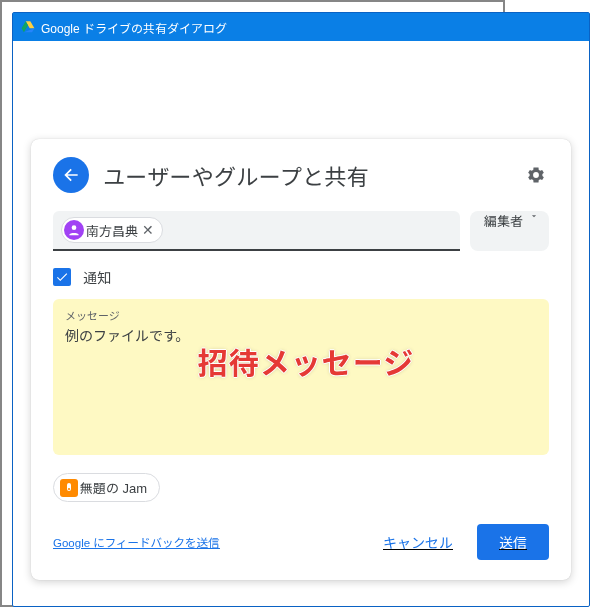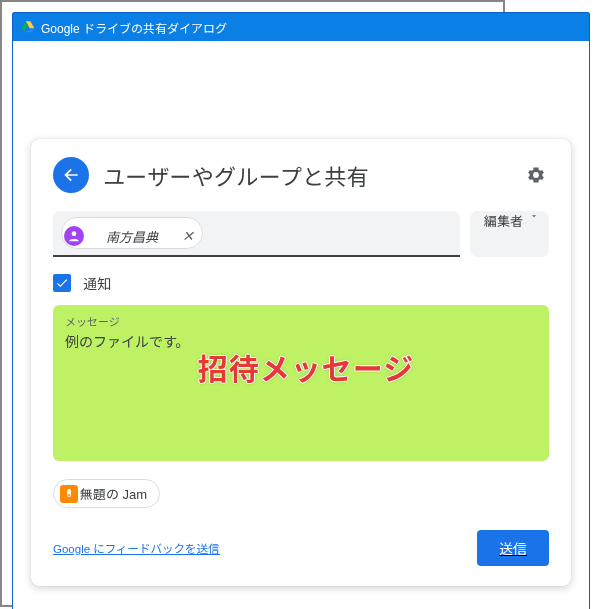--- a/index.html
+++ b/index.html
@@ -103,25 +103,24 @@
     align-items: center;
     min-height: 38px;
     box-sizing: border-box;
   }
   .chip {
     display: inline-flex;
     align-items: center;
     background: #fff;
     border: 1px solid #dadce0;
     border-radius: 16px;
-    padding: 8px 8px 2px 2px;
-    gap: 22px;
+    padding: 2px 8px 2px 2px;
+    gap: 2px;
     font-size: 13px;
     color: #3c4043;
-    font-style: italic;
   }
   .chip .avatar {
     width: 20px;
     height: 20px;
     border-radius: 50%;
     background: #a142f4;
     display: flex;
     align-items: center;
     justify-content: center;
   }
@@ -158,21 +157,21 @@
     align-items: center;
     justify-content: center;
     cursor: pointer;
   }
   .notify-label {
     font-size: 14px;
     color: #3c4043;
   }
   .message-box {
     margin-top: 12px;
-    background: #bef264;
+    background: #fef9c3;
     border-radius: 6px;
     padding: 8px 5px 48px 12px;
     min-height: 100px;
     position: relative;
   }
   .msg-label {
     font-size: 11px;
     color: #5f6368;
   }
   .msg-text {
@@ -323,20 +322,21 @@
                 <path d="M12 2a4 4 0 0 0-4 4v8a4 4 0 0 0 8 0V6a4 4 0 0 0-4-4z" fill="#fff"></path>
                 <circle cx="12" cy="14" r="2.2" fill="#ff8a00"></circle>
               </svg>
           </span>
           <span>無題の Jam</span>
         </div>
 
         <div class="footer-row">
           <span class="feedback-link">Google にフィードバックを送信</span>
           <span class="footer-spacer"></span>
+          <span class="btn-text">キャンセル</span>
           <span class="btn-primary">送信</span>
         </div>
 
       </div>
     </div>
 
   </div>
 </div>
 
 </body></html>

